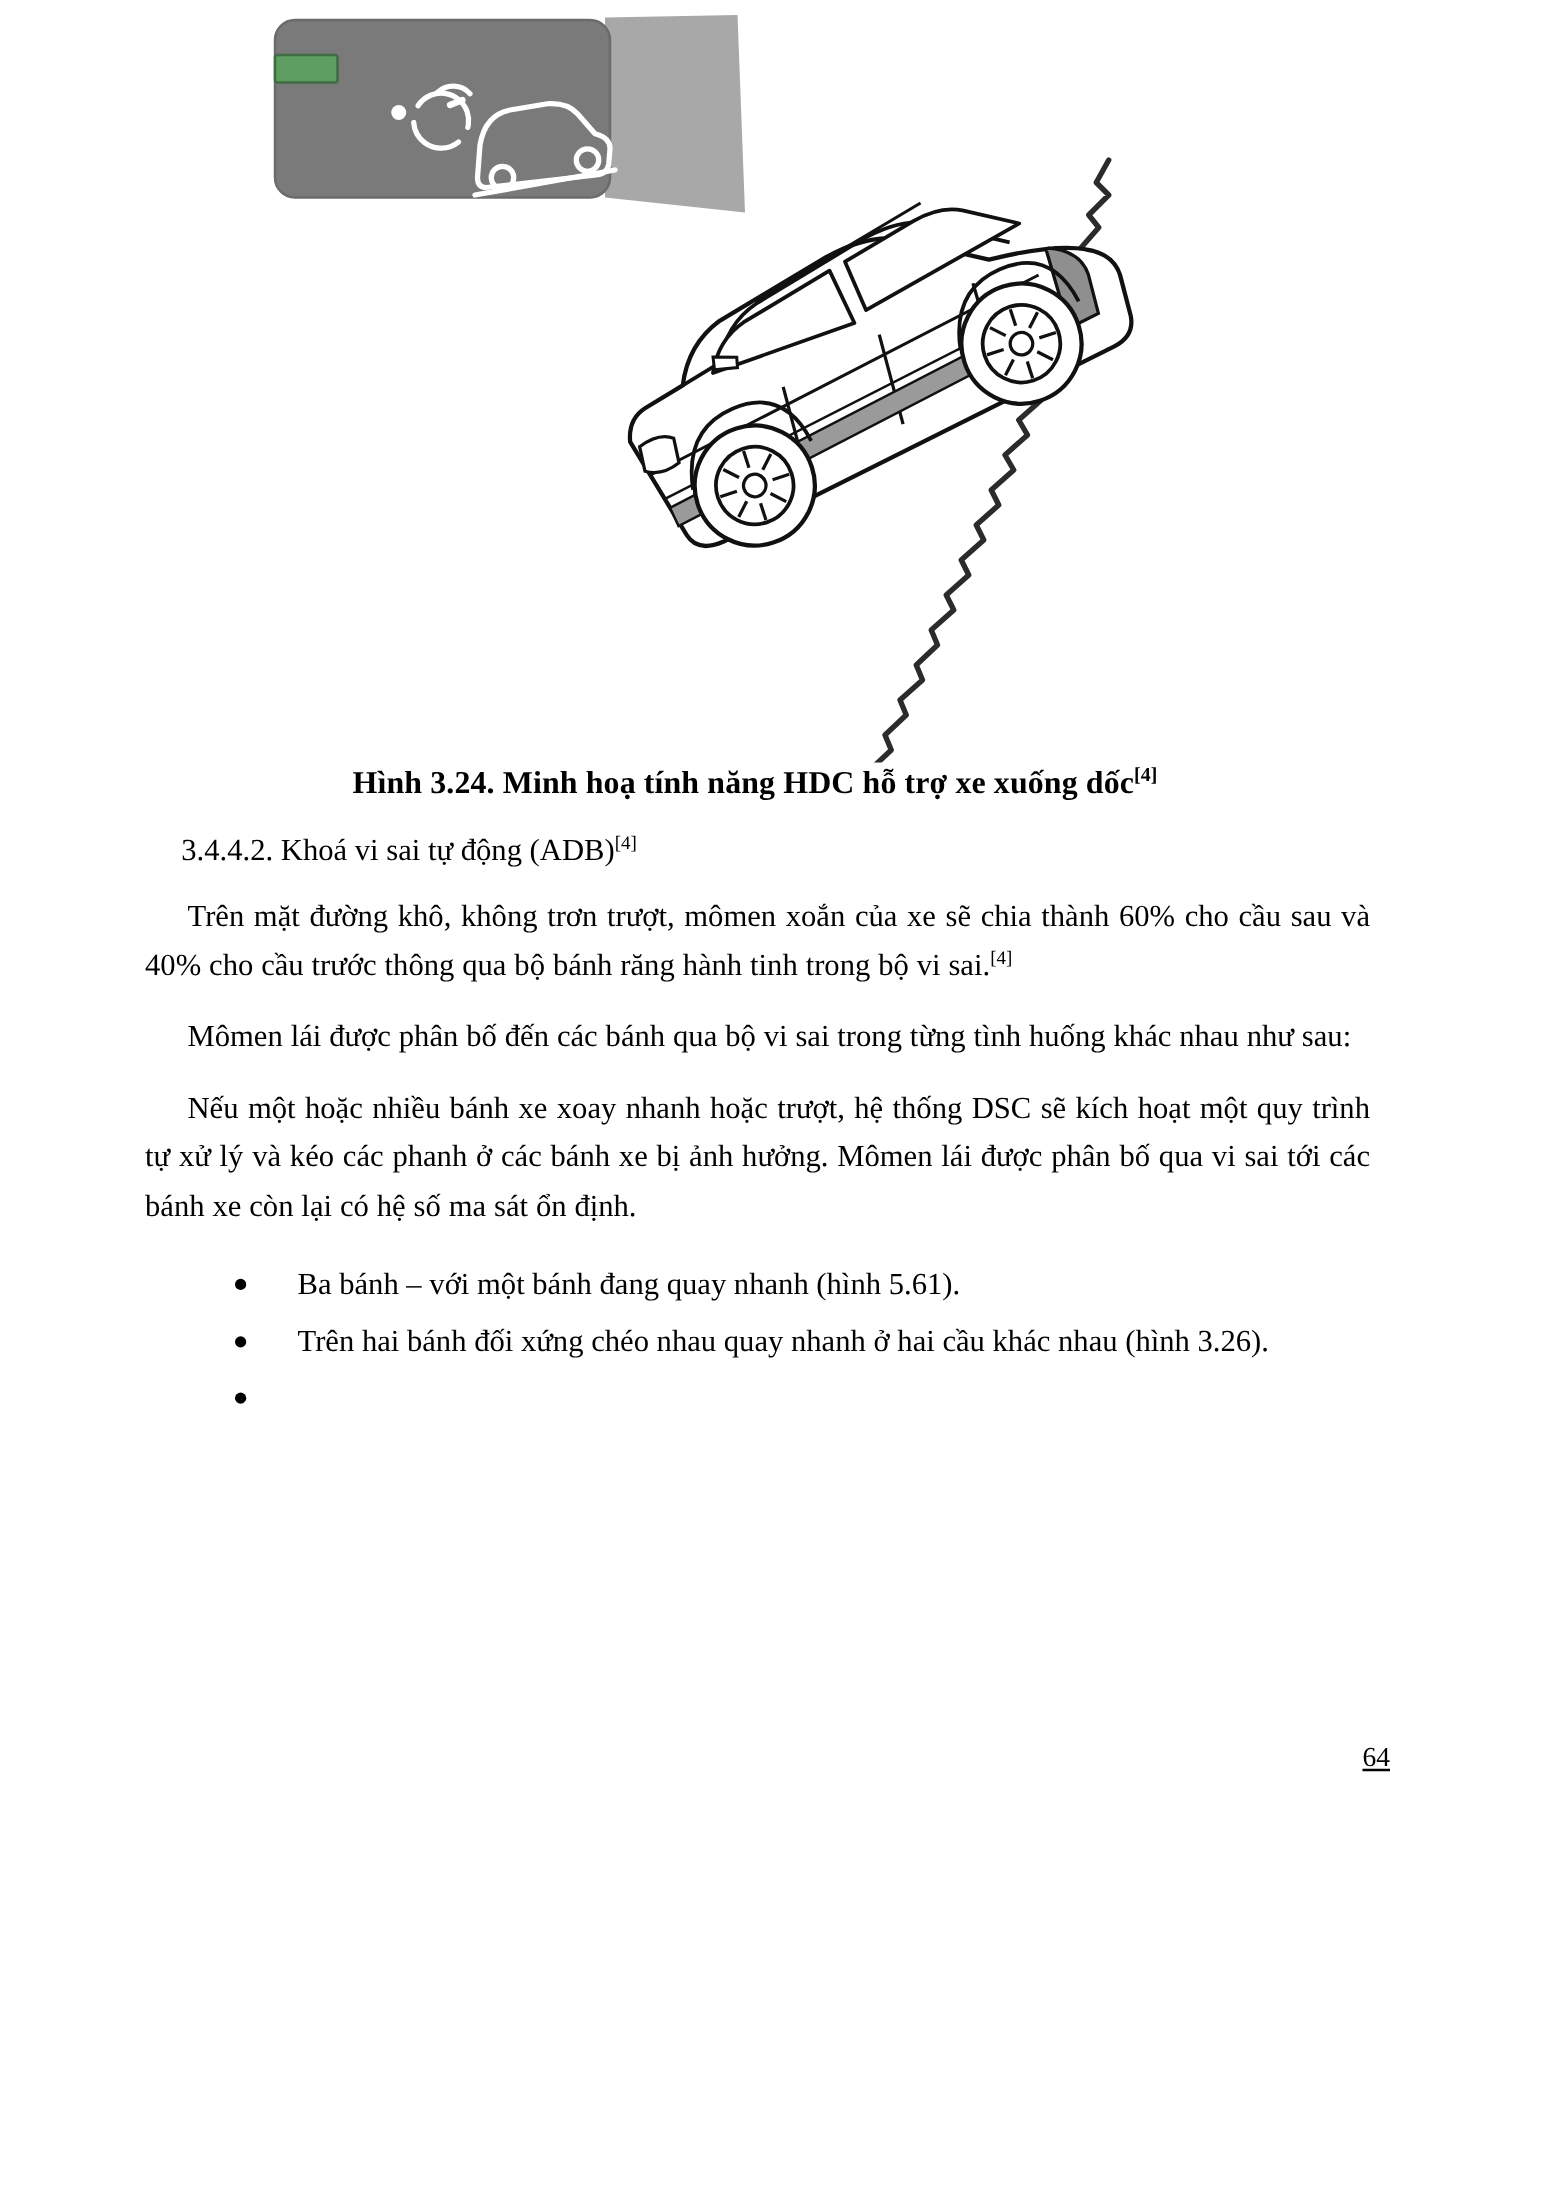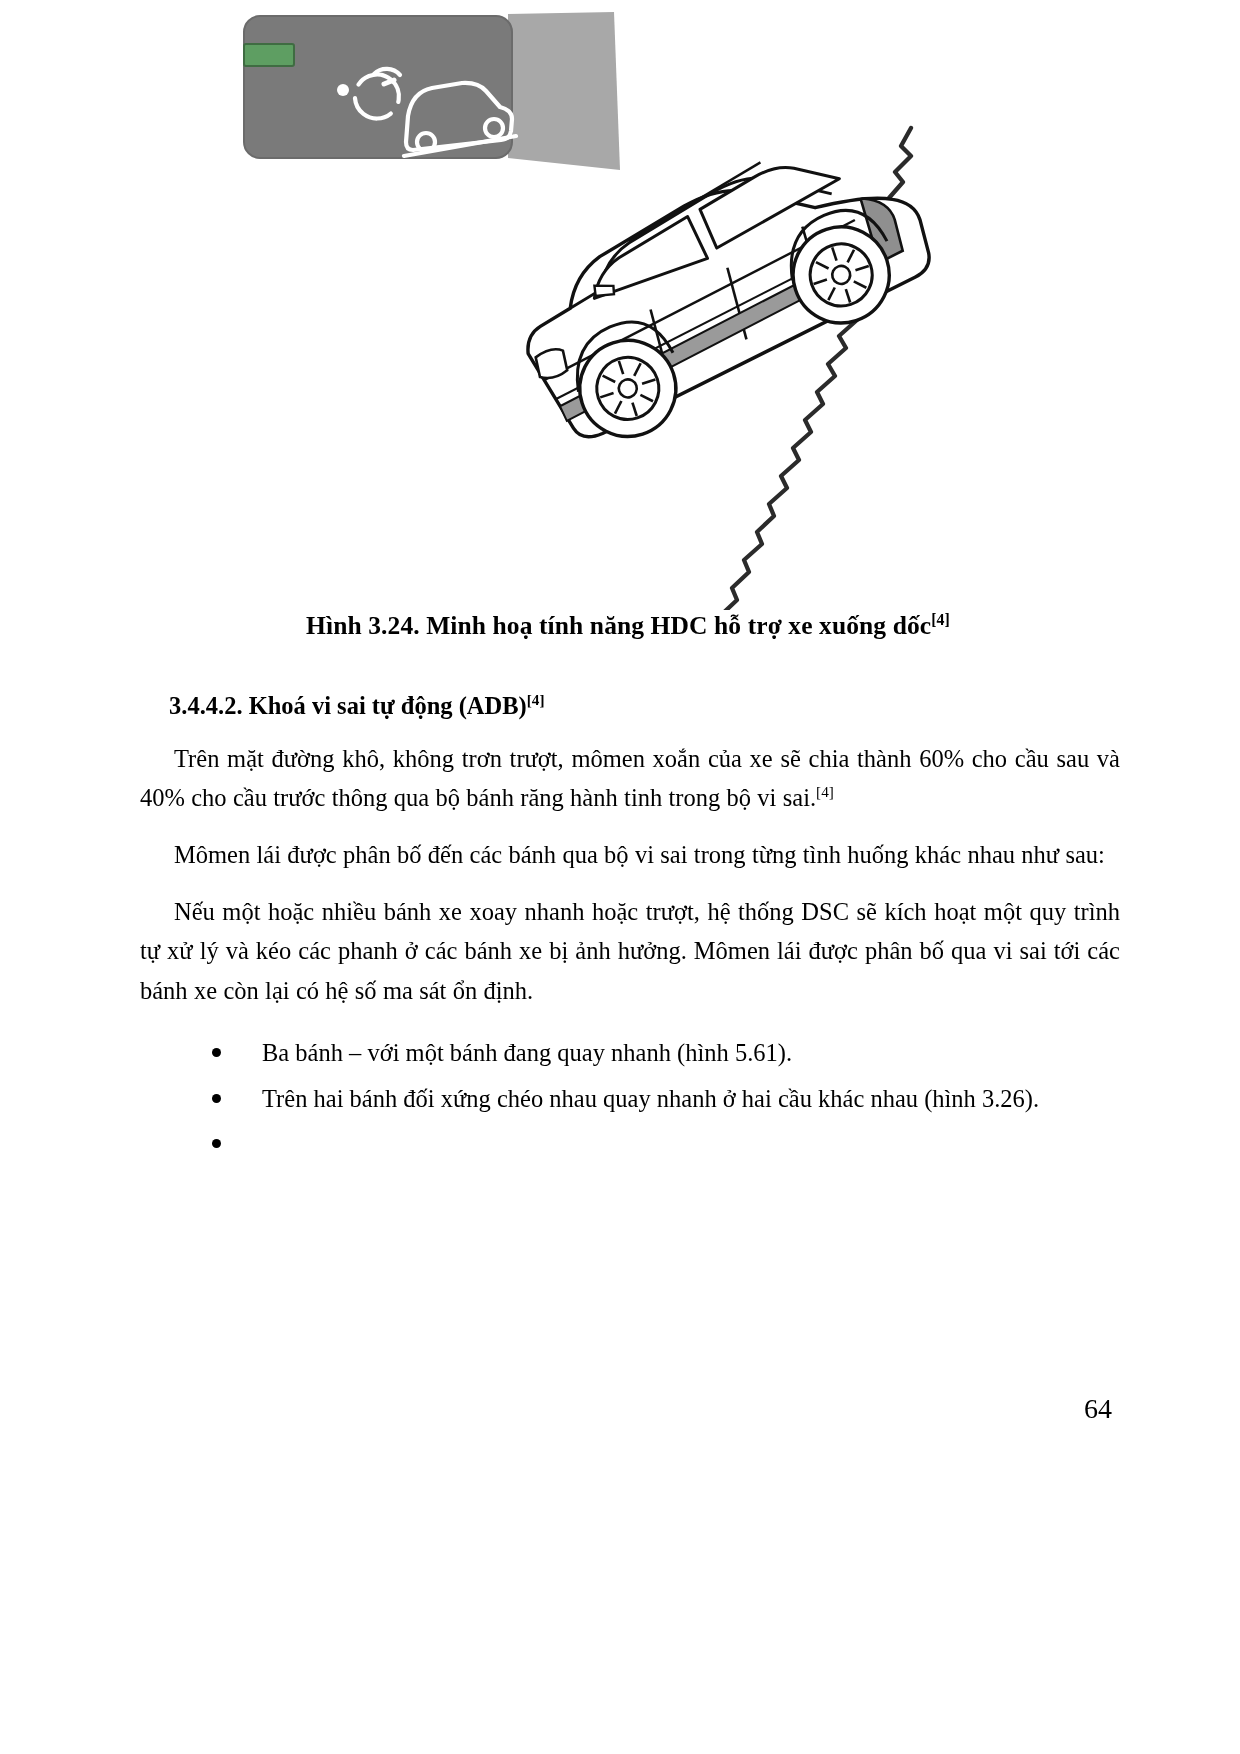--- a/index.html
+++ b/index.html
@@ -17,21 +17,21 @@
   }
   .page {
     position: relative;
     width: 1240px;
     height: 1754px;
     box-sizing: border-box;
     padding: 0;
   }
   .content {
     position: absolute;
-    left: 136px;
+    left: 112px;
     top: 0;
     width: 984px;
   }
 
   
   .figure {
     position: relative;
     width: 984px;
     height: 610px;
     margin: 0;
@@ -54,22 +54,22 @@
   .heading sup,
   .para sup {
     font-size: 0.62em;
     vertical-align: super;
     line-height: 0;
   }
 
   
   .heading {
     font-size: 24.5px;
-    font-weight: bold;
-    margin: 48px 0 0 0;
+    font-weight: normal;
+    margin: 23px 0 0 0;
     padding-left: 33px;
     line-height: 1.3;
   }
 
   
   .para {
     font-size: 24.5px;
     line-height: 1.62;
     margin: 17px 0 0 4px;
     text-align: justify;
@@ -98,22 +98,23 @@
     height: 9px;
     border-radius: 50%;
     background: #000;
   }
 
   
   .page-number {
     position: absolute;
     right: 128px;
     top: 1395px;
-    font-size: 28px;
+    font-size: 22px;
     line-height: 1;
+    text-decoration: underline;
   }
 </style>
 </head>
 <body>
 
 <div class="page">
   <div class="content">
 
     <div class="figure">
       <svg width="984" height="610" viewBox="0 0 984 610" xmlns="http://www.w3.org/2000/svg">

